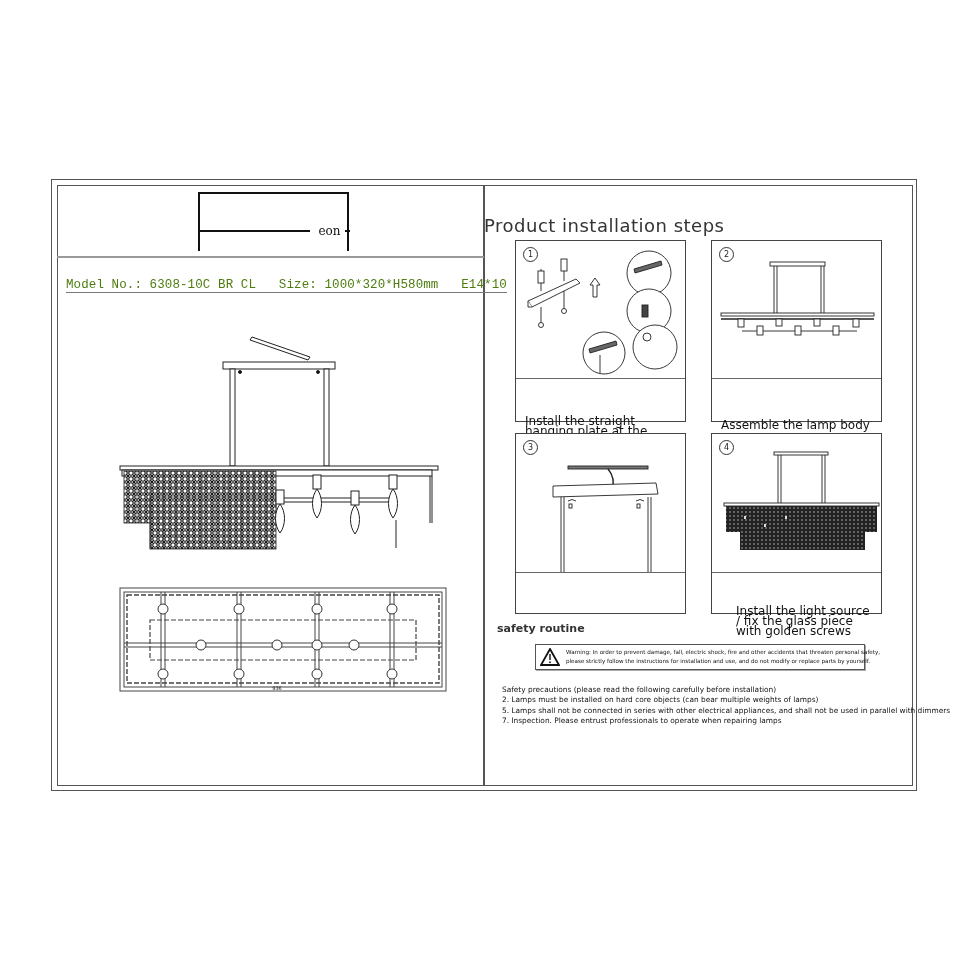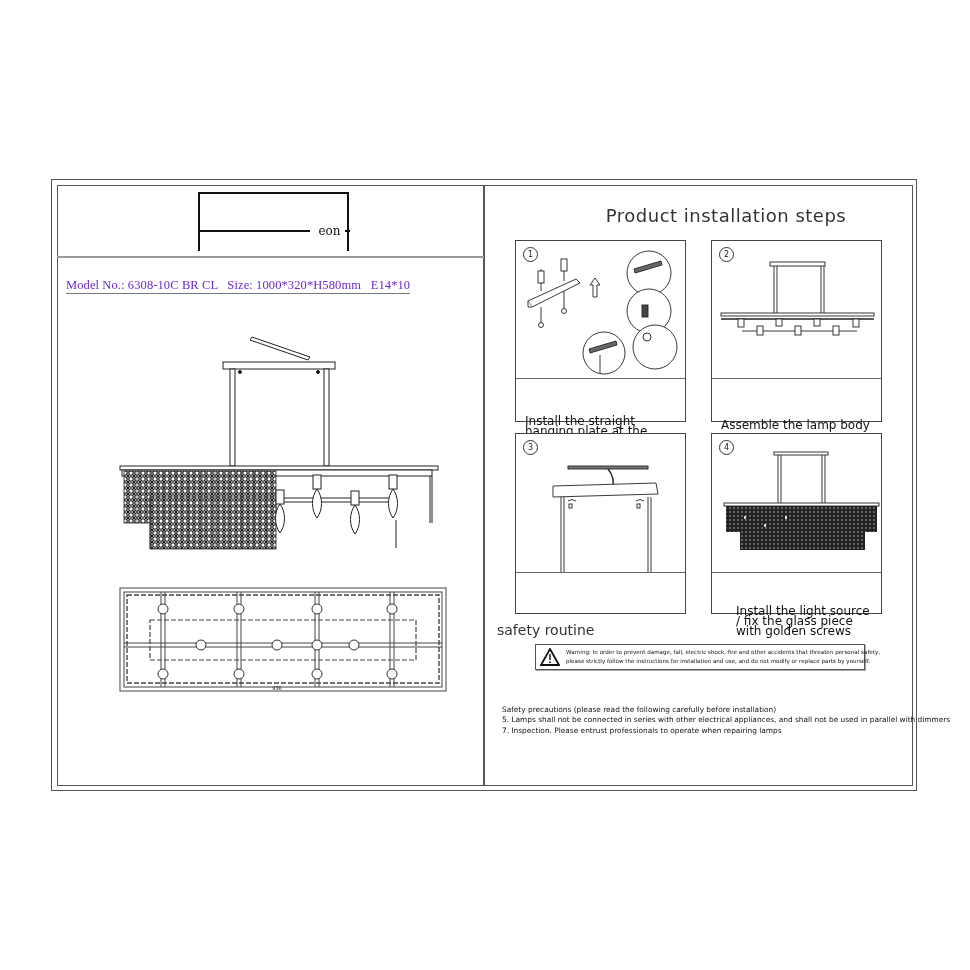--- a/index.html
+++ b/index.html
@@ -10,36 +10,36 @@
   .divider-v { left:483px; top:185px; width:1.5px; height:601px; background:#555; }
   .divider-h { left:57px; top:256px; width:427px; height:1.5px; background:#999; }
 
   .logo { left:198px; top:192px; width:151px; height:59px; border:2.5px solid #111; border-bottom:none; box-sizing:border-box; }
   .logo-title { position:absolute; left:0; right:0; top:8px; text-align:center; font-family:"Liberation Sans", sans-serif; font-weight:bold; font-size:27px; letter-spacing:1px; color:#111; }
   .logo-bottom { position:absolute; left:-2.5px; right:-2.5px; bottom:16px; height:10px; }
   .logo-line-l { position:absolute; left:0; bottom:3px; width:112px; height:2.5px; background:#111; }
   .logo-line-r { position:absolute; right:0; bottom:3px; width:5px; height:2.5px; background:#111; }
   .logo-eon { position:absolute; right:9px; bottom:-3px; font-family:"DejaVu Serif", serif; font-size:12px; color:#111; }
 
-  .model { left:66px; top:278px; font-size:12.5px; color:#6d28d9; border-bottom:1px solid #777; white-space:pre; font-family:Liberation Serif, serif; letter-spacing:0.1px; }
-
-  .title { left:484px; top:205px; width:430px; text-align:center; font-size:18px; color:#333; font-family:"DejaVu Sans", sans-serif; letter-spacing:0.5px;padding-left:27px; }
+  .model { left:66px; top:278px; font-size:12.5px; color:#4d7c0f; border-bottom:1px solid #777; white-space:pre; font-family:Liberation Mono, monospace; letter-spacing:0.1px; }
+
+  .title { left:484px; top:215px; width:430px; font-size:18px; color:#333; font-family:"DejaVu Sans", sans-serif; letter-spacing:0.5px; }
 
   .step { border:1.2px solid #444; box-sizing:border-box; background:#fff; }
   .step-num { position:absolute; left:7px; top:6px; width:13px; height:13px; border:1px solid #333; border-radius:50%; font-size:8px; line-height:13px; text-align:center; }
   .step-cap-line { position:absolute; left:0; right:0; height:1.2px; background:#666; }
   .step-cap { position:absolute; left:9px; right:9px; font-size:12px; line-height:10px; color:#111;margin-top:26px; }
   .step-cap.center { text-align:left; }
 
-  .safety-head { left:497px; top:622px; font-size:14px; color:#333; }
+  .safety-head { left:497px; top:622px; font-size:11px; color:#333;font-weight:bold; }
   .warn { left:535px; top:644px; width:330px; height:26px; border:1px solid #555; box-sizing:border-box; box-shadow:1px 1px 0 #aaa; }
   .warn-icon { position:absolute; left:4px; top:3px; width:20px; height:18px; }
   .warn-text { position:absolute; left:30px; top:3px; right:4px; font-size:5.6px; line-height:9px; color:#111; white-space:nowrap; }
 
-  .prec { left:502px; top:685px; font-size:7.4px; line-height:10.4px; color:#111;margin-top:20px; }
+  .prec { left:502px; top:685px; font-size:7.4px; line-height:10.4px; color:#111; }
   .prec div { white-space:nowrap; }
 
   svg text { font-family:"DejaVu Sans", sans-serif; }
 </style>
 </head>
 <body>
 
 <svg width="0" height="0" style="position:absolute">
   <defs>
     <pattern id="crystal" width="6" height="6" patternUnits="userSpaceOnUse">
@@ -266,15 +266,16 @@
     <rect x="9.2" y="13.5" width="1.6" height="1.6" fill="#111"></rect>
   </svg>
   <div class="warn-text">
     <div>Warning: In order to prevent damage, fall, electric shock, fire and other accidents that threaten personal safety,</div>
     <div>please strictly follow the instructions for installation and use, and do not modify or replace parts by yourself.</div>
   </div>
 </div>
 
 <div class="abs prec">
   <div>Safety precautions (please read the following carefully before installation)</div>
+  <div>2. Lamps must be installed on hard core objects (can bear multiple weights of lamps)</div>
   <div>5. Lamps shall not be connected in series with other electrical appliances, and shall not be used in parallel with dimmers</div>
   <div>7. Inspection. Please entrust professionals to operate when repairing lamps</div>
 </div>
 
 </body></html>

